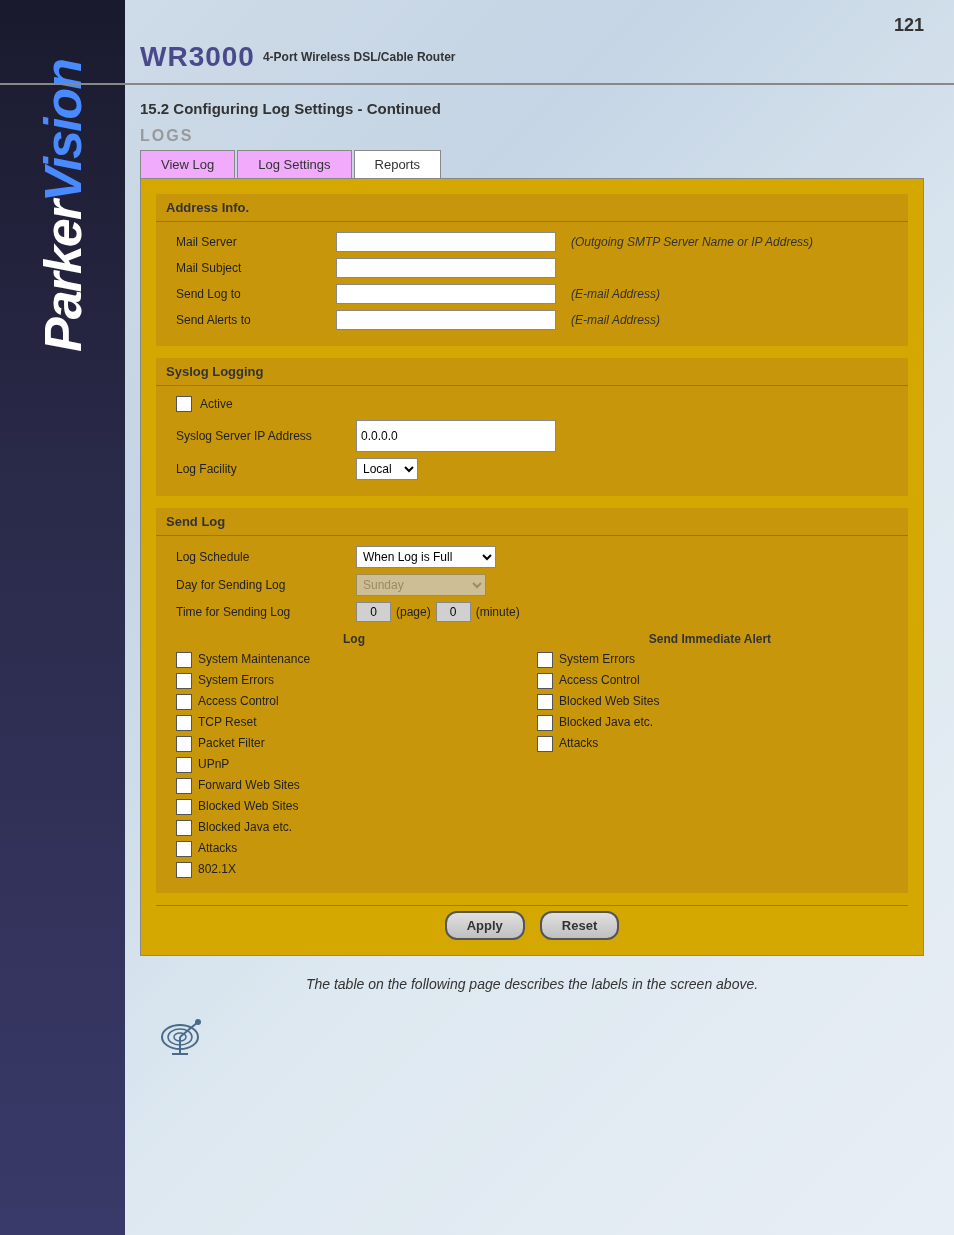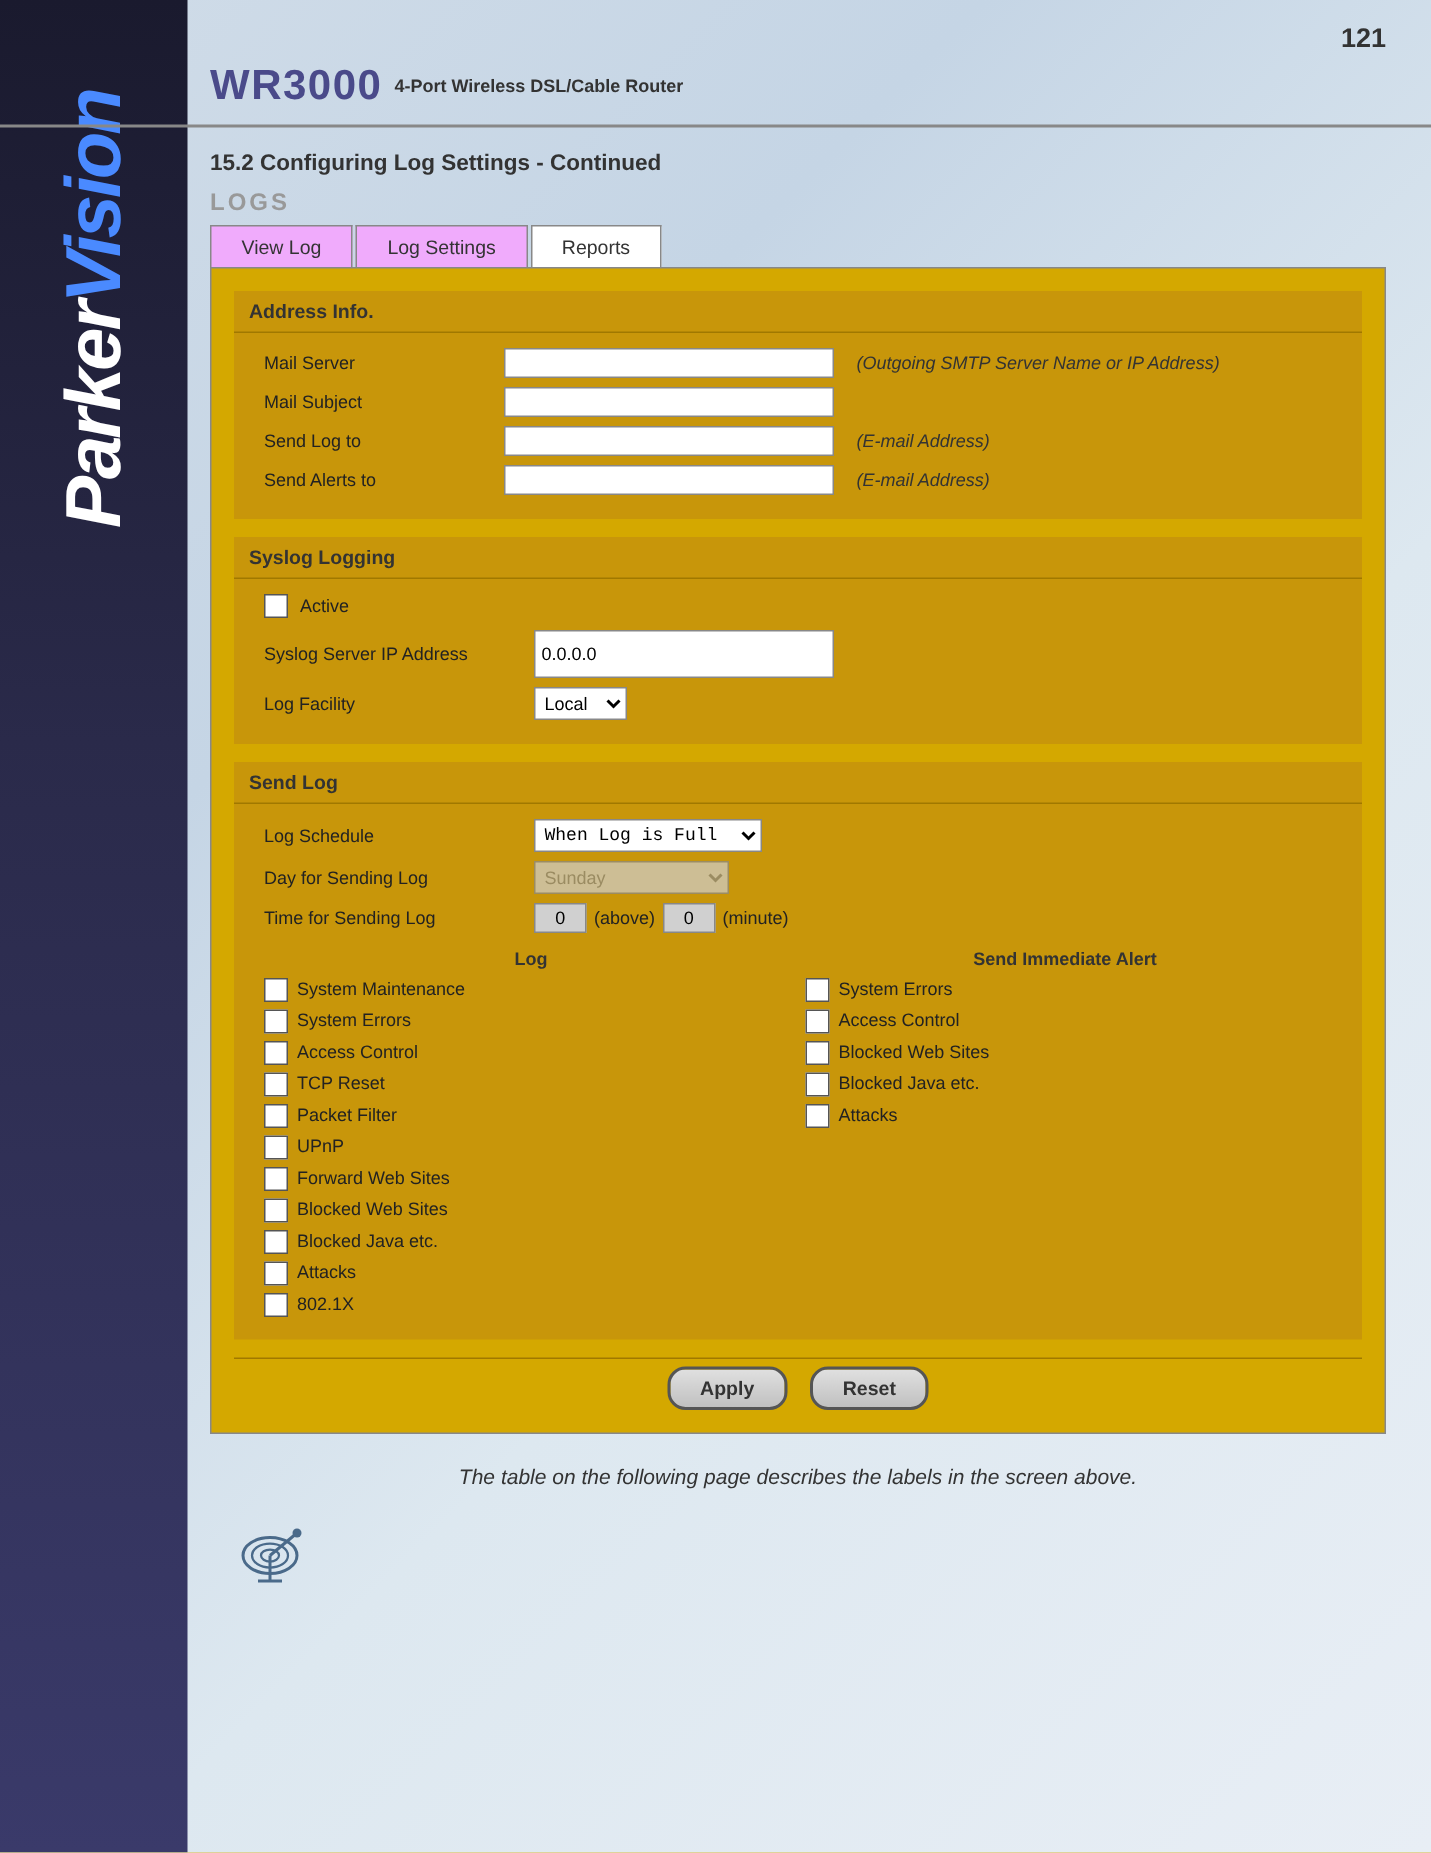--- a/index.html
+++ b/index.html
@@ -457,41 +457,41 @@
           </div>
         </div>
       </div>
 
       <div class="panel-section">
         <div class="section-header">Send Log</div>
         <div class="section-body">
 
           <div class="send-log-row">
             <span class="send-log-label">Log Schedule</span>
-            <select class="form-select" style="width:152px;font-family:Liberation Mono, monospace;">
+            <select class="form-select" style="width:140px;">
               <option>When Log is Full</option>
               <option>Hourly</option>
               <option>Daily</option>
               <option>Weekly</option>
             </select>
           </div>
 
           <div class="send-log-row">
             <span class="send-log-label">Day for Sending Log</span>
             <select class="form-select disabled-select" style="width:130px;" disabled="">
               <option>Sunday</option>
               <option>Monday</option>
               <option>Tuesday</option>
             </select>
           </div>
 
           <div class="send-log-row">
             <span class="send-log-label">Time for Sending Log</span>
             <input class="time-input" type="text" value="0" style="">
-            <span class="time-label">(above)</span>
+            <span class="time-label">(page)</span>
             <input class="time-input" type="text" value="0" style="">
             <span class="time-label">(minute)</span>
           </div>
 
           <div class="log-table">
             <div class="log-table-header">
               <div class="log-col-left">Log</div>
               <div class="log-col-right">Send Immediate Alert</div>
             </div>
 

